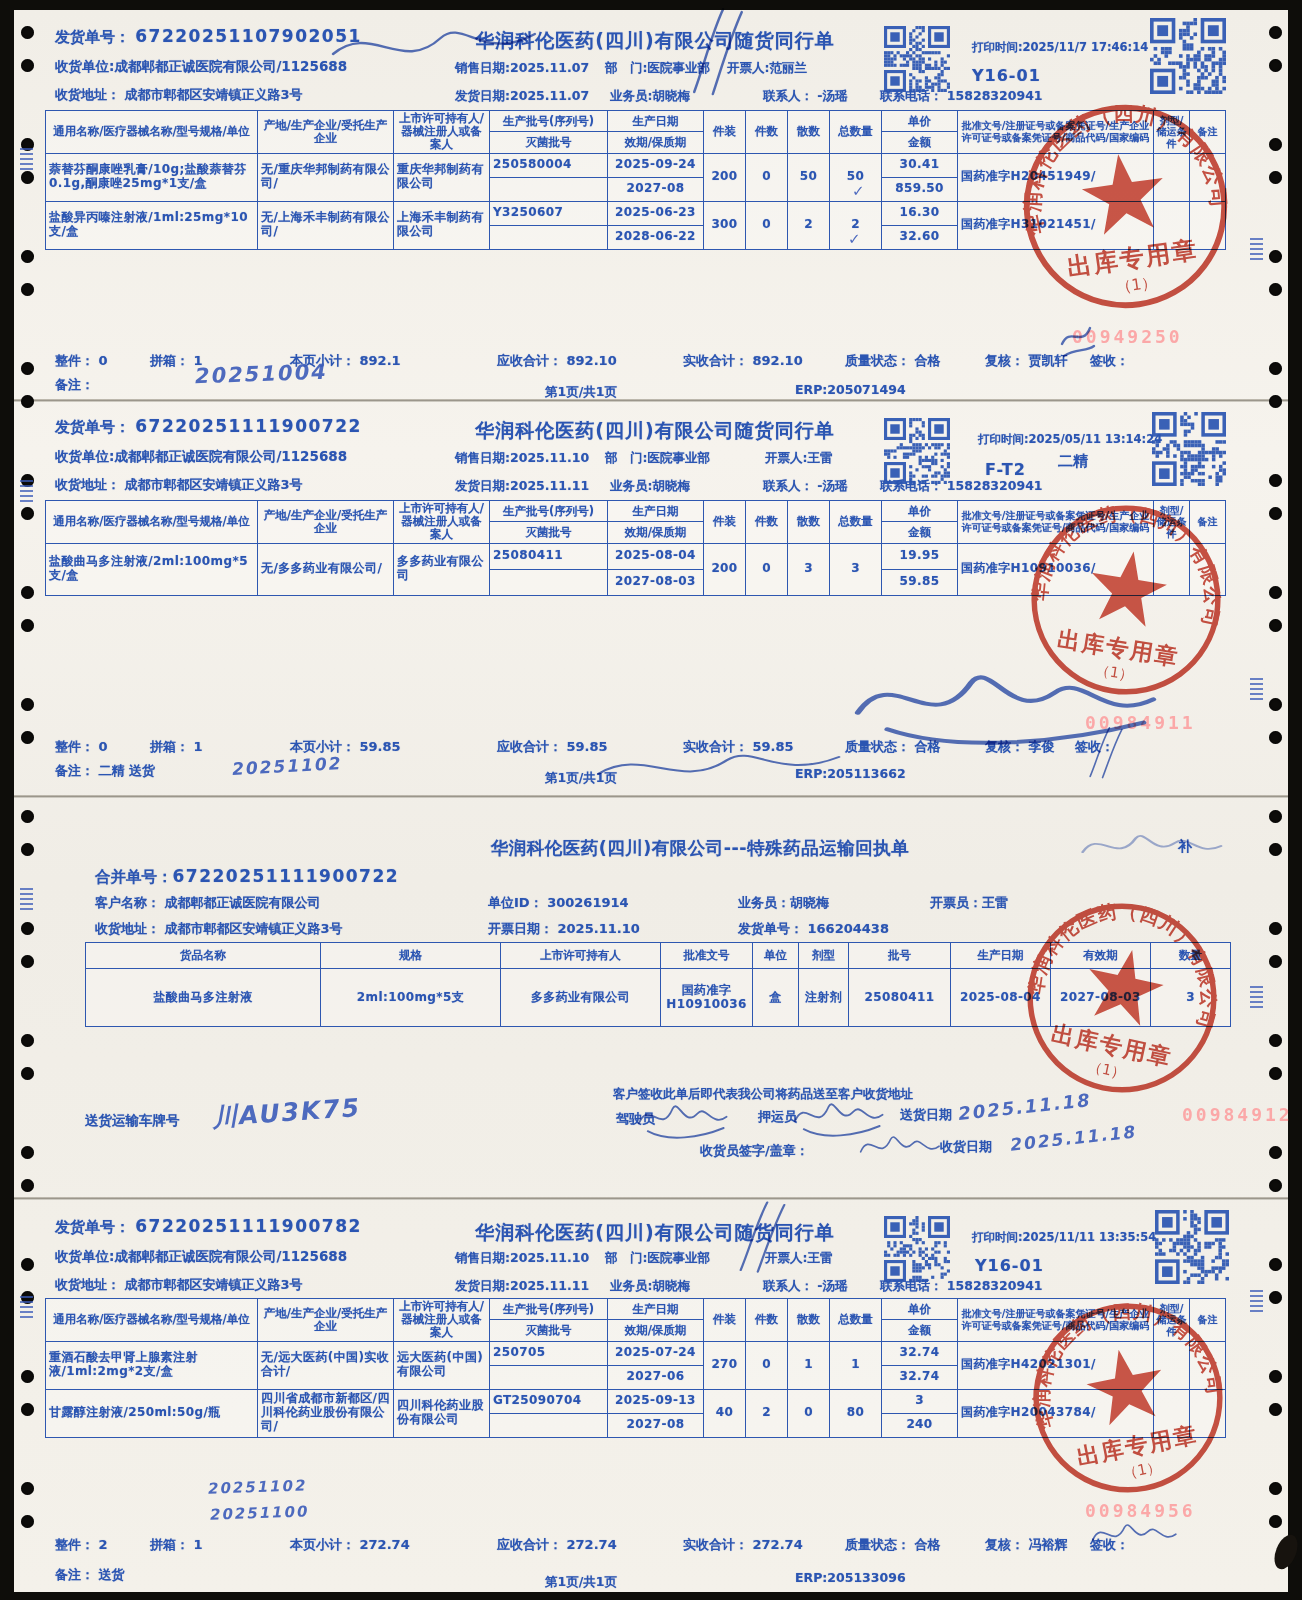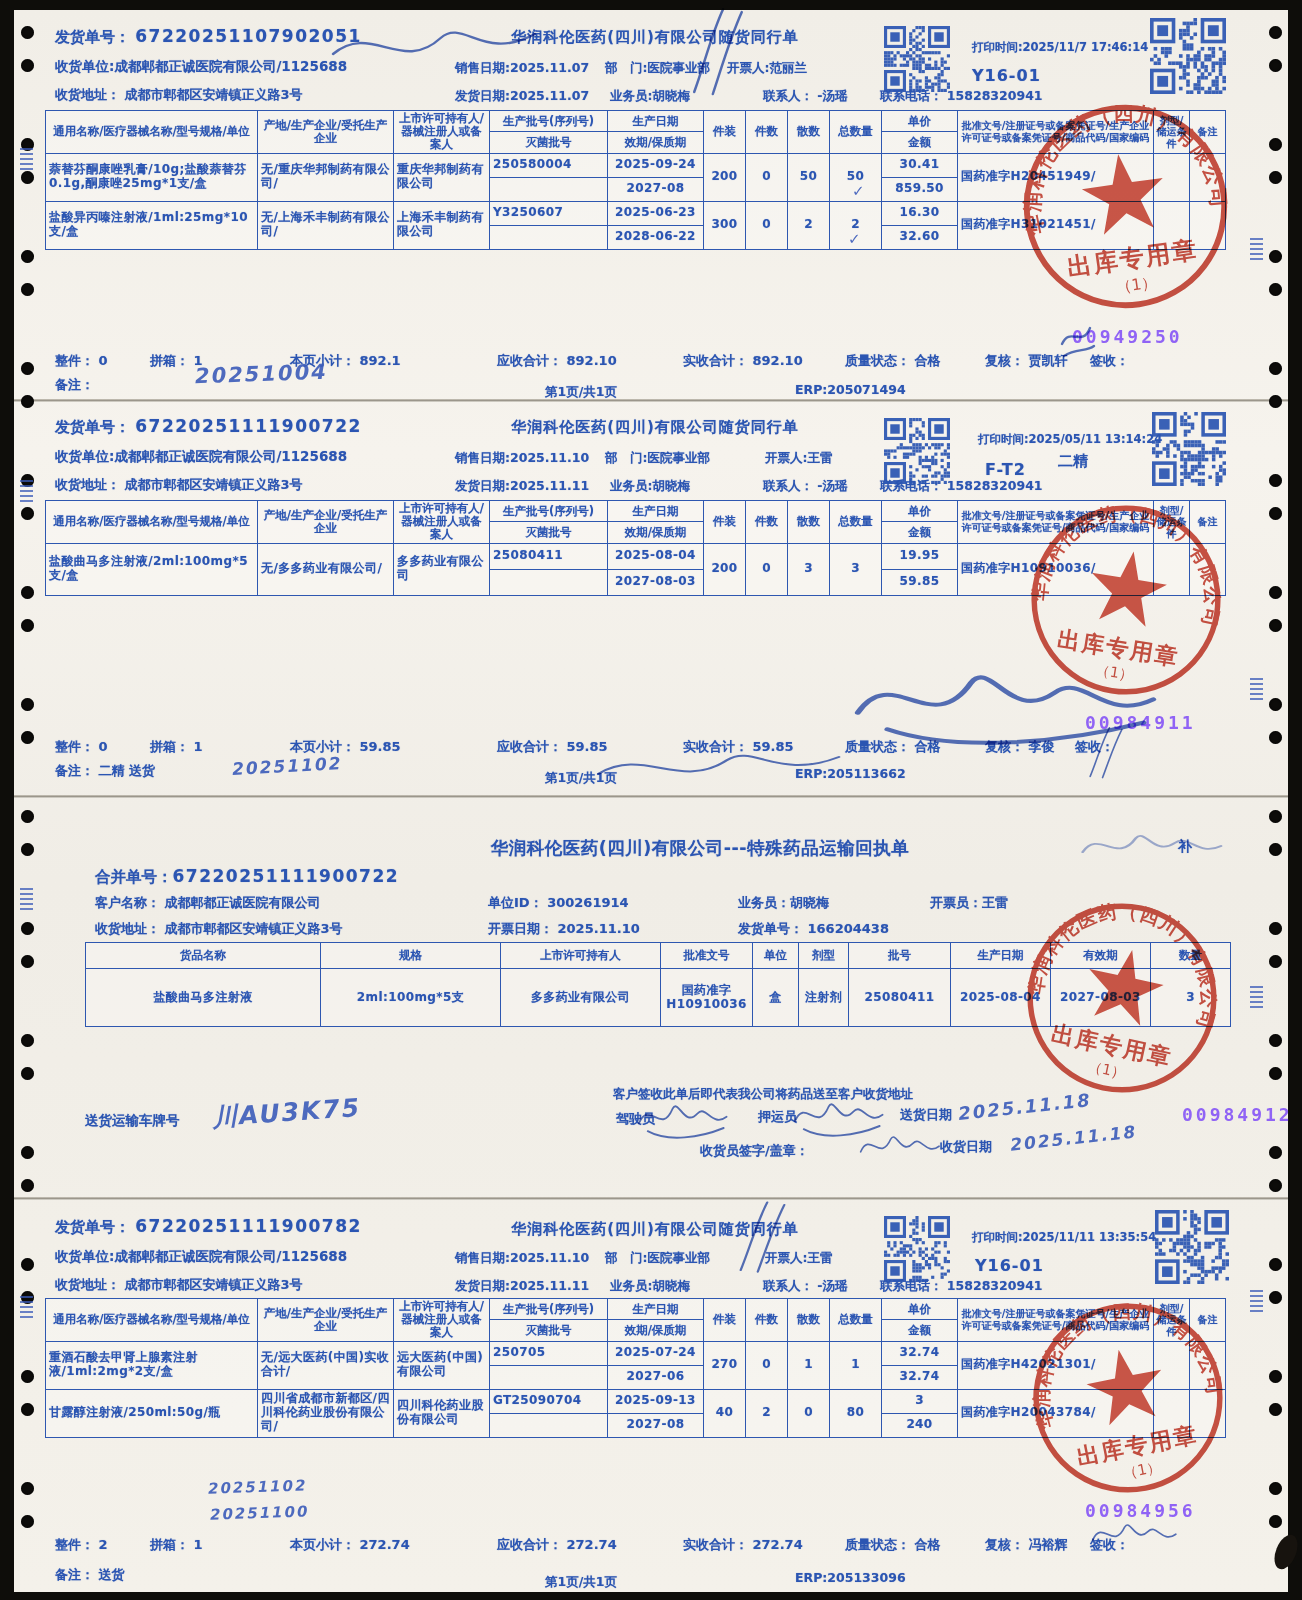--- a/index.html
+++ b/index.html
@@ -3,24 +3,24 @@
 <meta charset="utf-8">
 <style>
 *{margin:0;padding:0;box-sizing:border-box}
 html,body{width:1302px;height:1600px}
 body{position:relative;background:#0e0d0a;font-family:"DejaVu Sans","Liberation Sans",sans-serif;overflow:hidden}
 .paper{position:absolute;left:14px;top:10px;right:14px;bottom:8px;
 background:linear-gradient(180deg,#f1eee7 0%,#f6f3ed 28%,#f0ede6 55%,#f4f1ea 100%)}
 .abs{position:absolute}
 .p{color:#2b55b2;text-shadow:0 0 1px rgba(43,85,178,.45)}
 .b{font-weight:bold}
-.title{font-size:15px;letter-spacing:1px;text-align:center}
+.title{font-size:19px;letter-spacing:1px;text-align:center}
 .shipno{font-size:17px;letter-spacing:1.5px}
 .hand{position:absolute;color:#3c5cba;font-weight:bold;font-style:italic;letter-spacing:2px;opacity:.9;white-space:nowrap}
-.serial{position:absolute;font-family:"DejaVu Sans Mono","Liberation Mono",monospace;color:#8b5cf6;font-size:18px;letter-spacing:3px;font-weight:bold;opacity:.95}
+.serial{position:absolute;font-family:"DejaVu Sans Mono","Liberation Mono",monospace;color:#fca5a5;font-size:18px;letter-spacing:3px;font-weight:bold;opacity:.95}
 table.goods{position:absolute;border-collapse:collapse;table-layout:fixed;background:rgba(255,255,255,.28)}
 .goods th,.goods td{border:1.6px solid #2e57b0;color:#2b55b2;font-weight:bold;text-align:center;vertical-align:middle;padding:1px 3px;line-height:1.15;overflow:hidden;text-shadow:0 0 1px rgba(43,85,178,.4)}
 .goods th{font-size:11.5px}
 .goods td{font-size:12px;letter-spacing:.4px}
 .goods .lt{text-align:left}
 .goods .appr{font-size:10px}
 .goods .tiny{font-size:10px;padding:1px}
 .sep{position:absolute;left:14px;right:14px;height:3px;background:linear-gradient(180deg,#cdc8bd,#9b968b,#e5e2da)}
 .holes{position:absolute;top:0;bottom:0;width:16px}
 .hole{position:absolute;width:13px;height:13px;border-radius:50%;background:#0d0c0a;box-shadow:inset 0 0 3px #000}

